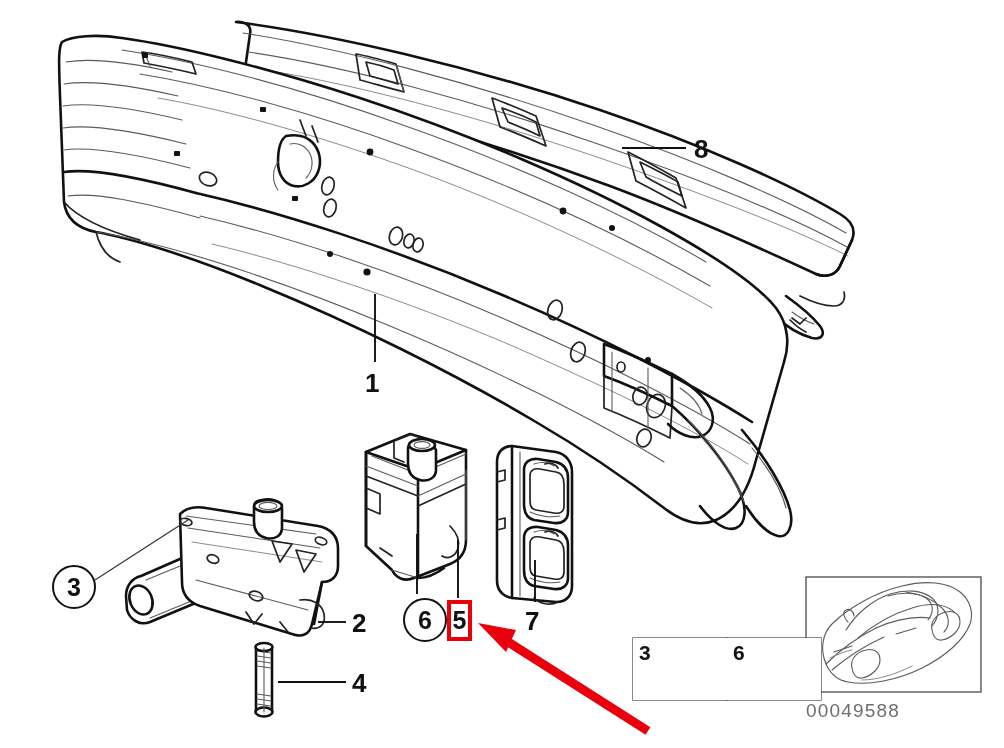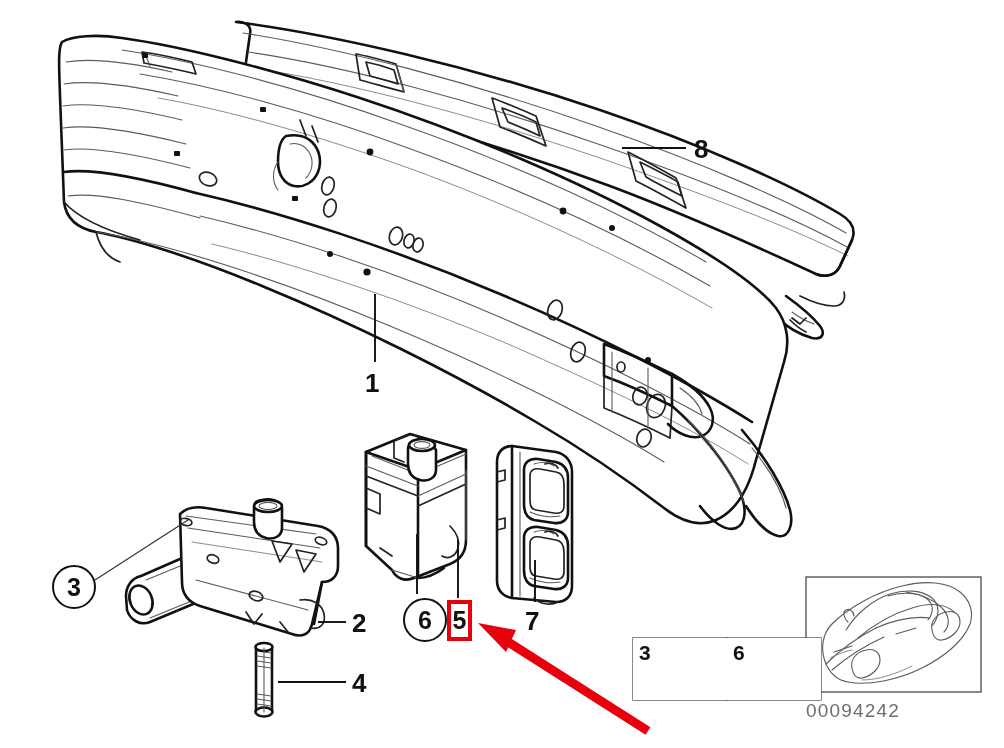--- a/index.html
+++ b/index.html
@@ -379,15 +379,15 @@
 
   <div class="plain-lbl" style="left:694px;top:134px;">8</div>
 
   <div class="detailbox" style="left:633px;top:638px;width:94px;height:62px;border:none;">
     <div class="dnum">3</div>
   </div>
   <div class="detailbox" style="left:727px;top:638px;width:94px;height:62px;border:none;">
     <div class="dnum">6</div>
   </div>
 
-  <div class="partno" style="left:806px;top:700px;">00094242</div>
+  <div class="partno" style="left:806px;top:700px;">00049588</div>
 
 </div>
 
 </body></html>

